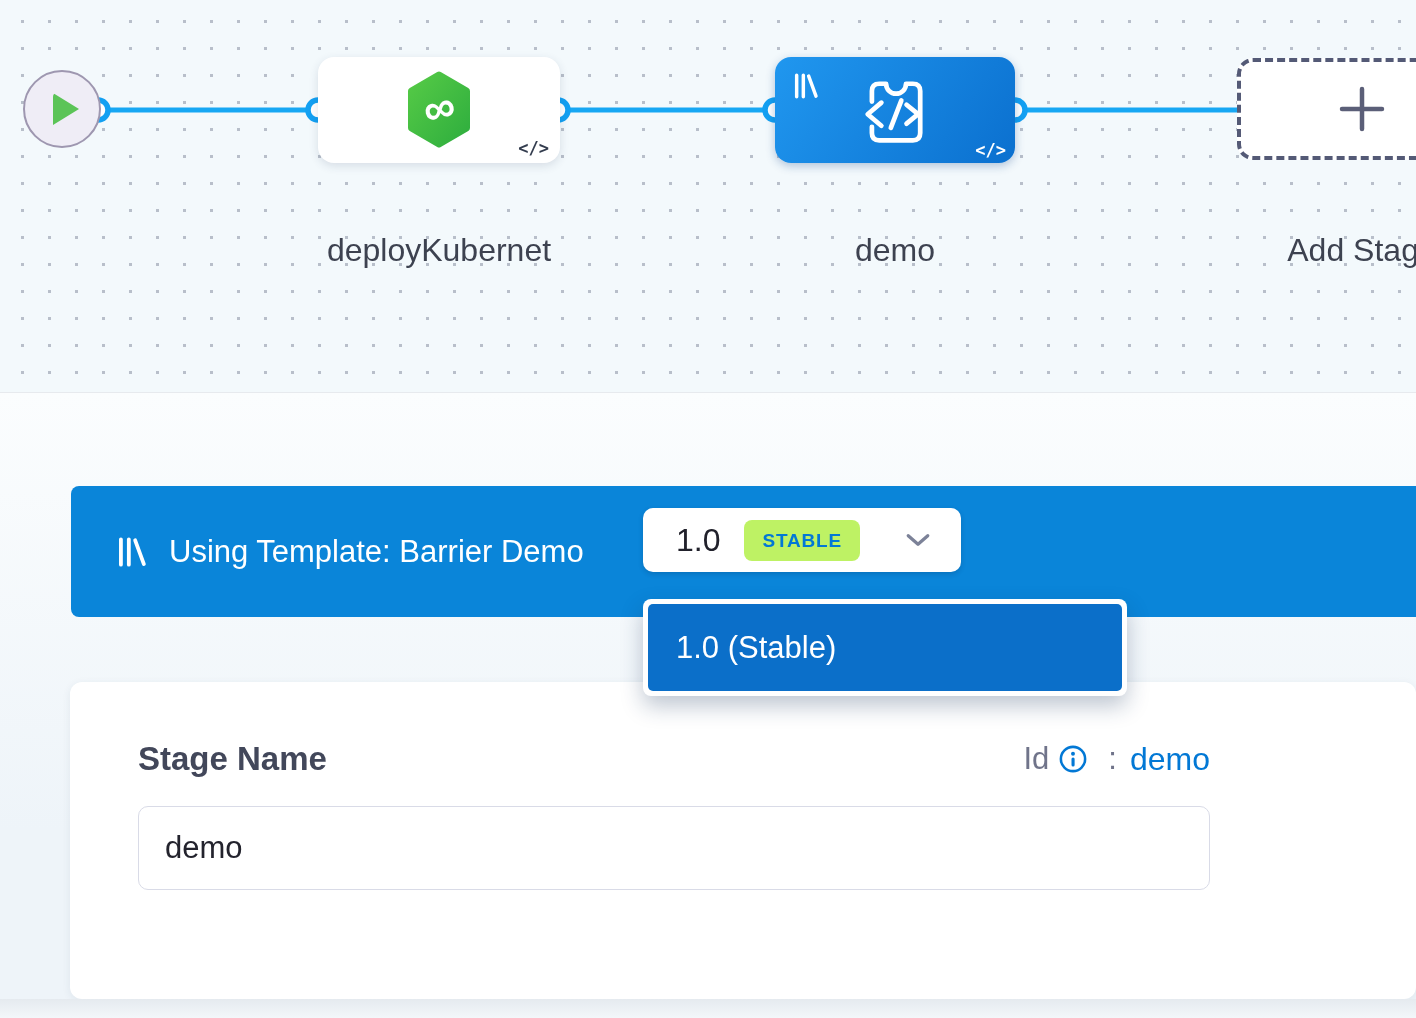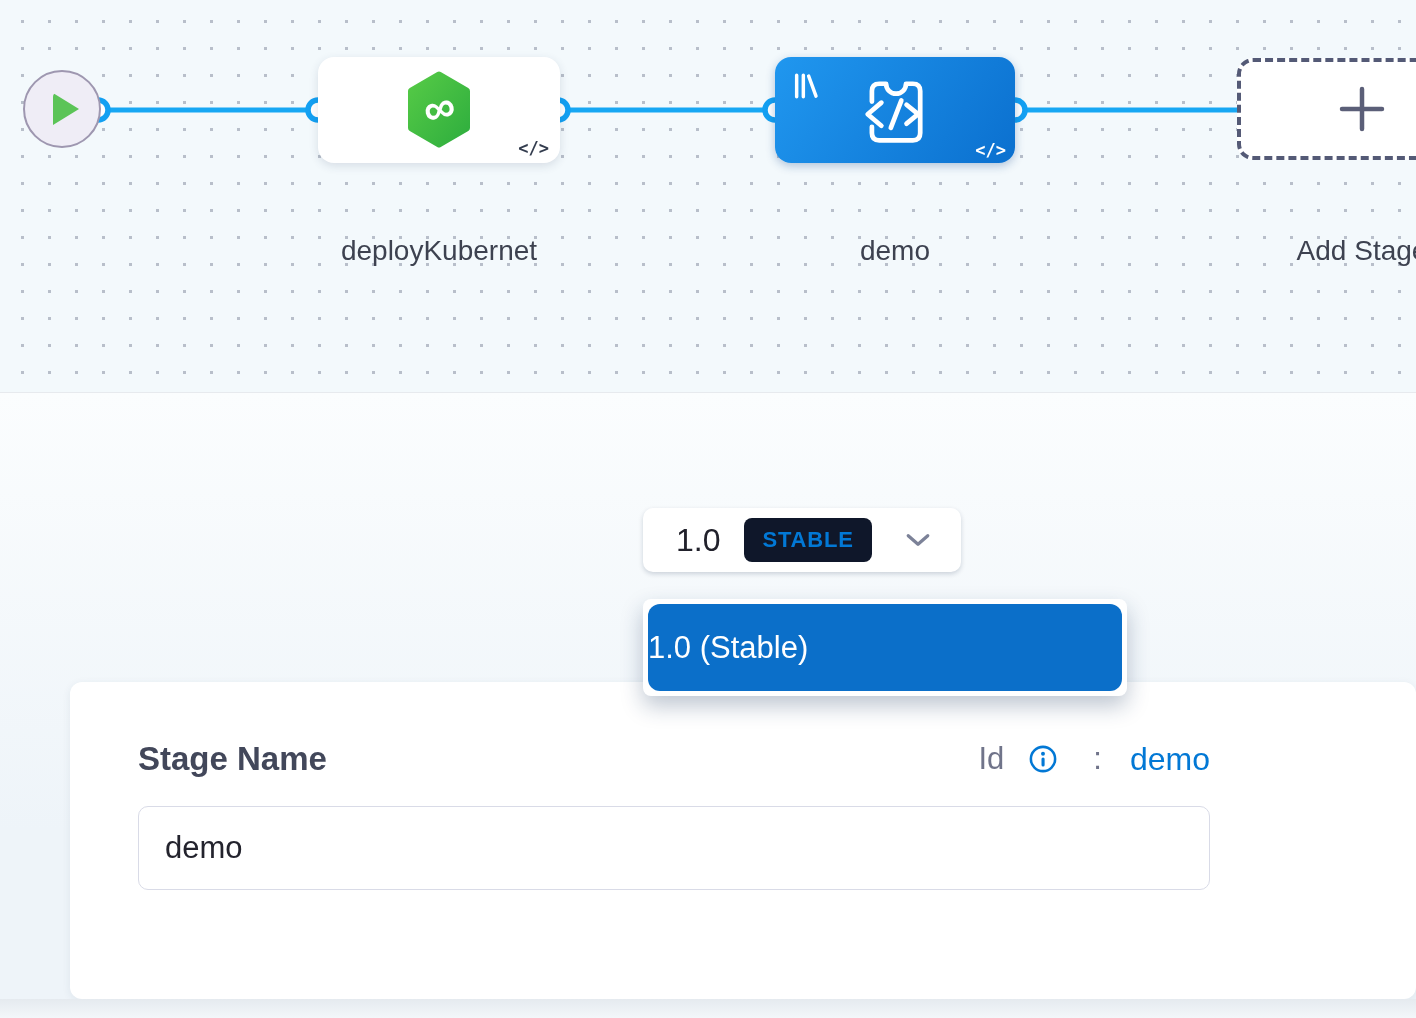--- a/index.html
+++ b/index.html
@@ -56,21 +56,21 @@
     font-family:"DejaVu Sans Mono", monospace; font-weight:bold; font-size:17px; color:#ffffff;
   }
   .node-add {
     left:1237px; width:250px; top:58px; height:102px;
     background:#ffffff; border:4px dashed #545a76; border-radius:16px;
     display:flex; align-items:center; justify-content:center;
   }
 
   .node-label {
     position:absolute; top:222px; text-align:center;
-    font-size:28px; font-weight:500; color:#3d4250; line-height:57px;
+    font-size:32px; font-weight:500; color:#3d4250; line-height:57px;
   }
   .label-deploy { left:298px; width:282px; }
   .label-demo  { left:775px; width:240px; }
   .label-add   { left:1237px; width:250px; }
   .label-line { display:block; }
 
   
   .lower {
     position:absolute; left:0; top:393px; width:1416px; height:625px;
     background:linear-gradient(180deg, #fbfdfe 0%, #eef4f9 70%);
@@ -83,47 +83,47 @@
   .banner-template-icon { width:38px; height:40px; margin-left:42px; flex:none; }
   .banner-title { color:#ffffff; font-size:31px; font-weight:500; margin-left:18px; white-space:nowrap; }
 
   .version-button {
     position:absolute; left:643px; top:115px; width:318px; height:64px;
     background:#ffffff; border-radius:10px; box-shadow:0 2px 5px rgba(0,30,60,.18);
     display:flex; align-items:center; padding:0 30px 0 33px; cursor:pointer;
   }
   .version-number { font-size:32px; font-weight:500; color:#21212b; }
   .stable-pill {
-    margin-left:24px; background:#0f172a; color:#0278d5;
-    font-size:22px; font-weight:bold; letter-spacing:0.8px;
+    margin-left:24px; background:#bef264; color:#0278d5;
+    font-size:19px; font-weight:bold; letter-spacing:0.8px;
     padding:11px 18px; border-radius:8px; line-height:1;
   }
   .chevron-wrap { margin-left:auto; width:26px; height:16px; }
 
   .version-dropdown {
     position:absolute; left:643px; top:206px; width:484px; height:97px;
     background:#ffffff; border-radius:8px; padding:5px;
     box-shadow:0 10px 22px rgba(20,50,90,.28); z-index:5;
   }
   .dropdown-item {
-    width:100%; height:100%; background:#0b6fc9; border-radius:12px;
-    display:flex; align-items:center; 
+    width:100%; height:100%; background:#0b6fc9; border-radius:5px;
+    display:flex; align-items:center; padding-left:28px;
     color:#ffffff; font-size:31px; cursor:pointer;
   }
 
   .stage-panel {
     position:absolute; left:70px; top:289px; width:1346px; height:317px;
     background:#ffffff; border-radius:12px; box-shadow:0 2px 8px rgba(40,60,90,.08);padding-left:36px;
   }
   .form-head {
     position:absolute; left:68px; top:58px; width:1072px;
     display:flex; justify-content:space-between; align-items:center;
   }
   .stage-name-label { font-size:33px; font-weight:bold; color:#42475a; }
-  .id-group { display:flex; align-items:center;gap:15px; }
+  .id-group { display:flex; align-items:center; }
   .id-label { font-size:31px; color:#70748a; }
   .info-icon-wrap { width:30px; height:30px; margin-left:9px; }
   .id-colon { font-size:31px; color:#70748a; margin-left:20px; }
   .id-value { font-size:32px; color:#0278d5; margin-left:13px; }
   .stage-name-input {
     position:absolute; left:68px; top:124px; width:1072px; height:84px;
     border:1.5px solid #d9dbe7; border-radius:10px; background:#ffffff;
     font-family:"Liberation Sans", sans-serif; font-size:31px; color:#23232d;
     padding:0 26px; outline:none;
   }
@@ -194,20 +194,26 @@
 
     <div class="node-label label-deploy">
       <span class="label-line">deployKubernet</span>
     </div>
     <div class="node-label label-demo">demo</div>
     <div class="node-label label-add">Add Stage</div>
   </div>
 
   <div class="lower">
 
+    <div class="template-banner">
+      <svg class="banner-template-icon" viewBox="0 0 24 24">
+        <path d="M5 4 V20 M10 4 V20 M14 4.6 L19.5 19.6" stroke="#ffffff" stroke-width="2.4" fill="none" stroke-linecap="round"></path>
+      </svg>
+      <span class="banner-title">Using Template: Barrier Demo</span>
+    </div>
 
     <div class="version-button">
       <span class="version-number">1.0</span>
       <span class="stable-pill">STABLE</span>
       <span class="chevron-wrap">
         <svg width="26" height="16" viewBox="0 0 24 14">
           <path d="M3 3 L12 11 L21 3" stroke="#7c8298" stroke-width="3" fill="none" stroke-linecap="round" stroke-linejoin="round"></path>
         </svg>
       </span>
     </div>

